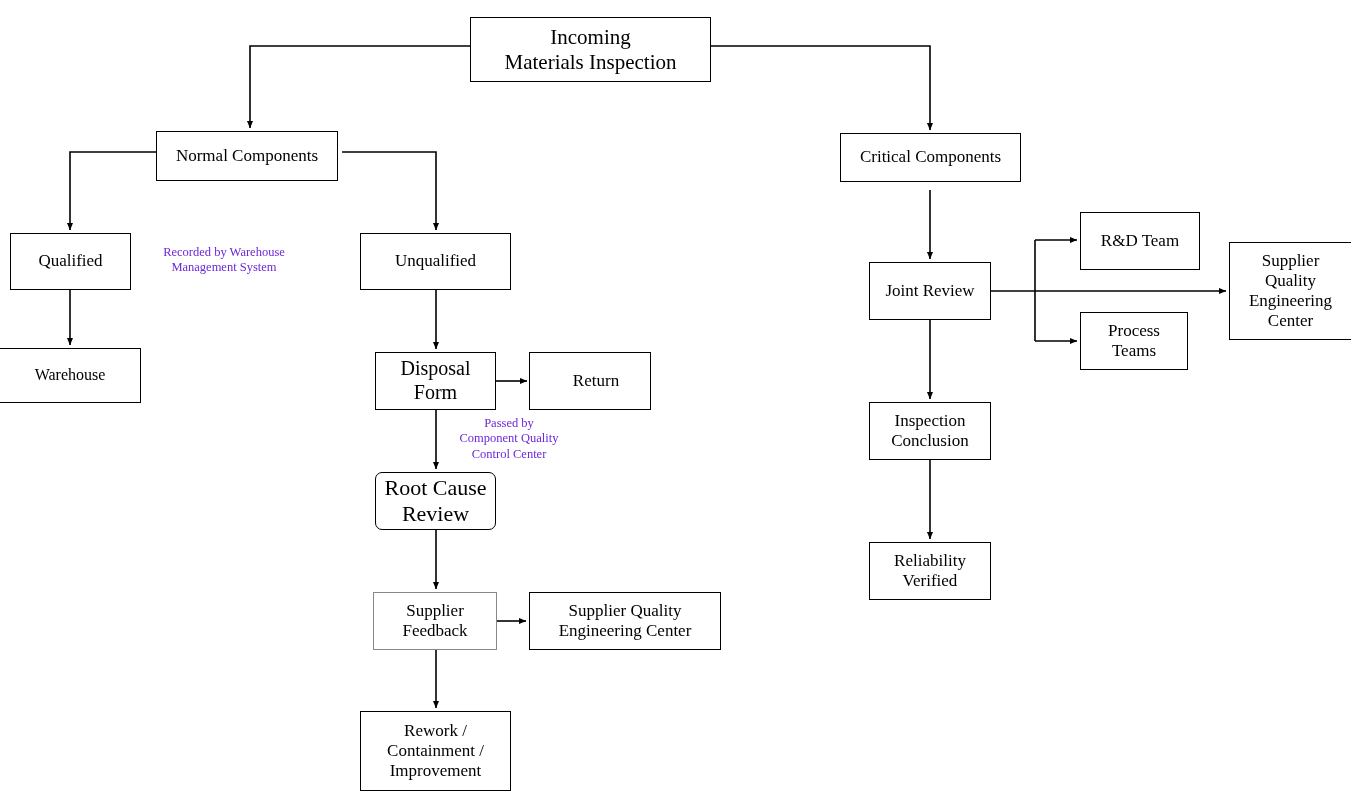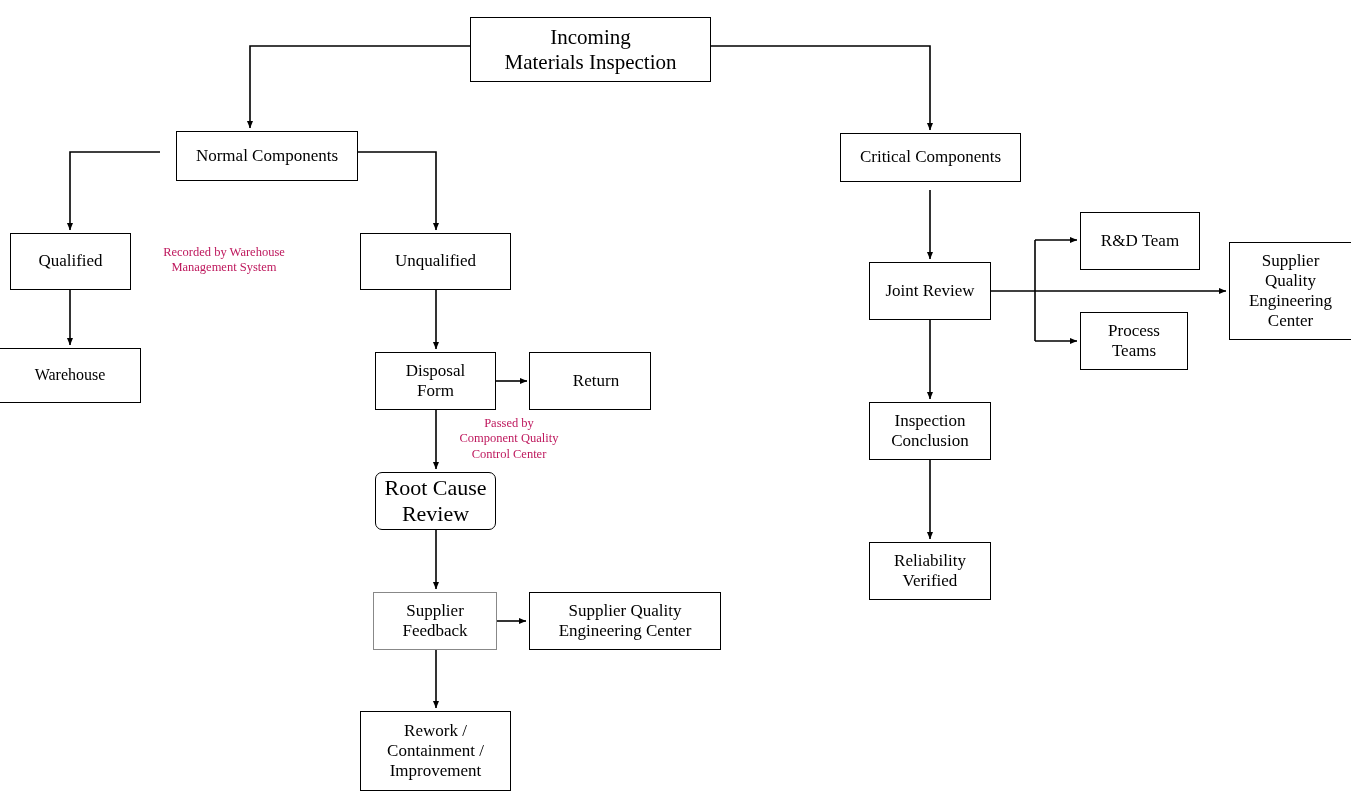--- a/index.html
+++ b/index.html
@@ -30,21 +30,21 @@
   }
   .node span {
     display: block;
     padding: 0 6px;
     white-space: pre-line;
   }
   .node.gray-border { border-color: #888888; }
   .label {
     position: absolute;
     text-align: center;
-    color: #be185d;
+    color: #6d28d9;
     font-size: 12.5px;
     line-height: 1.22;
     white-space: pre-line;
     z-index: 4;
   }
   svg.edges {
     position: absolute;
     left: 0;
     top: 0;
     width: 1351px;
@@ -104,41 +104,41 @@
 
       <path d="M930,460 L930,539" marker-end="url(#arrow)"></path>
     </g>
   </svg>
 
   <div class="node" style="left:470px; top:3px; width:241px; height:65px; font-size:21px;margin-top:14px;">
     <span>Incoming
 Materials Inspection</span>
   </div>
 
-  <div class="node" style="left:176px; top:131px; width:182px; height:50px; font-size:17px;">
+  <div class="node" style="left:156px; top:131px; width:182px; height:50px; font-size:17px;">
     <span>Normal Components</span>
   </div>
 
   <div class="node" style="left:840px; top:133px; width:181px; height:49px; font-size:17px;">
     <span>Critical Components</span>
   </div>
 
   <div class="node" style="left:10px; top:233px; width:121px; height:57px; font-size:17px;">
     <span>Qualified</span>
   </div>
 
   <div class="node" style="left:-1px; top:348px; width:142px; height:55px; font-size:16px;">
     <span>Warehouse</span>
   </div>
 
   <div class="node" style="left:360px; top:233px; width:151px; height:57px; font-size:17px;">
     <span>Unqualified</span>
   </div>
 
-  <div class="node" style="left:375px; top:352px; width:121px; height:58px; font-size:17px;">
+  <div class="node" style="left:375px; top:352px; width:121px; height:58px; font-size:20px;">
     <span>Disposal
 Form</span>
   </div>
 
   <div class="node" style="left:529px; top:352px; width:122px; height:58px; font-size:17px;padding-left:12px;">
     <span>Return</span>
   </div>
 
   <div class="node" style="left:375px; top:472px; width:121px; height:58px; font-size:22px;border-radius:7px;">
     <span>Root Cause

